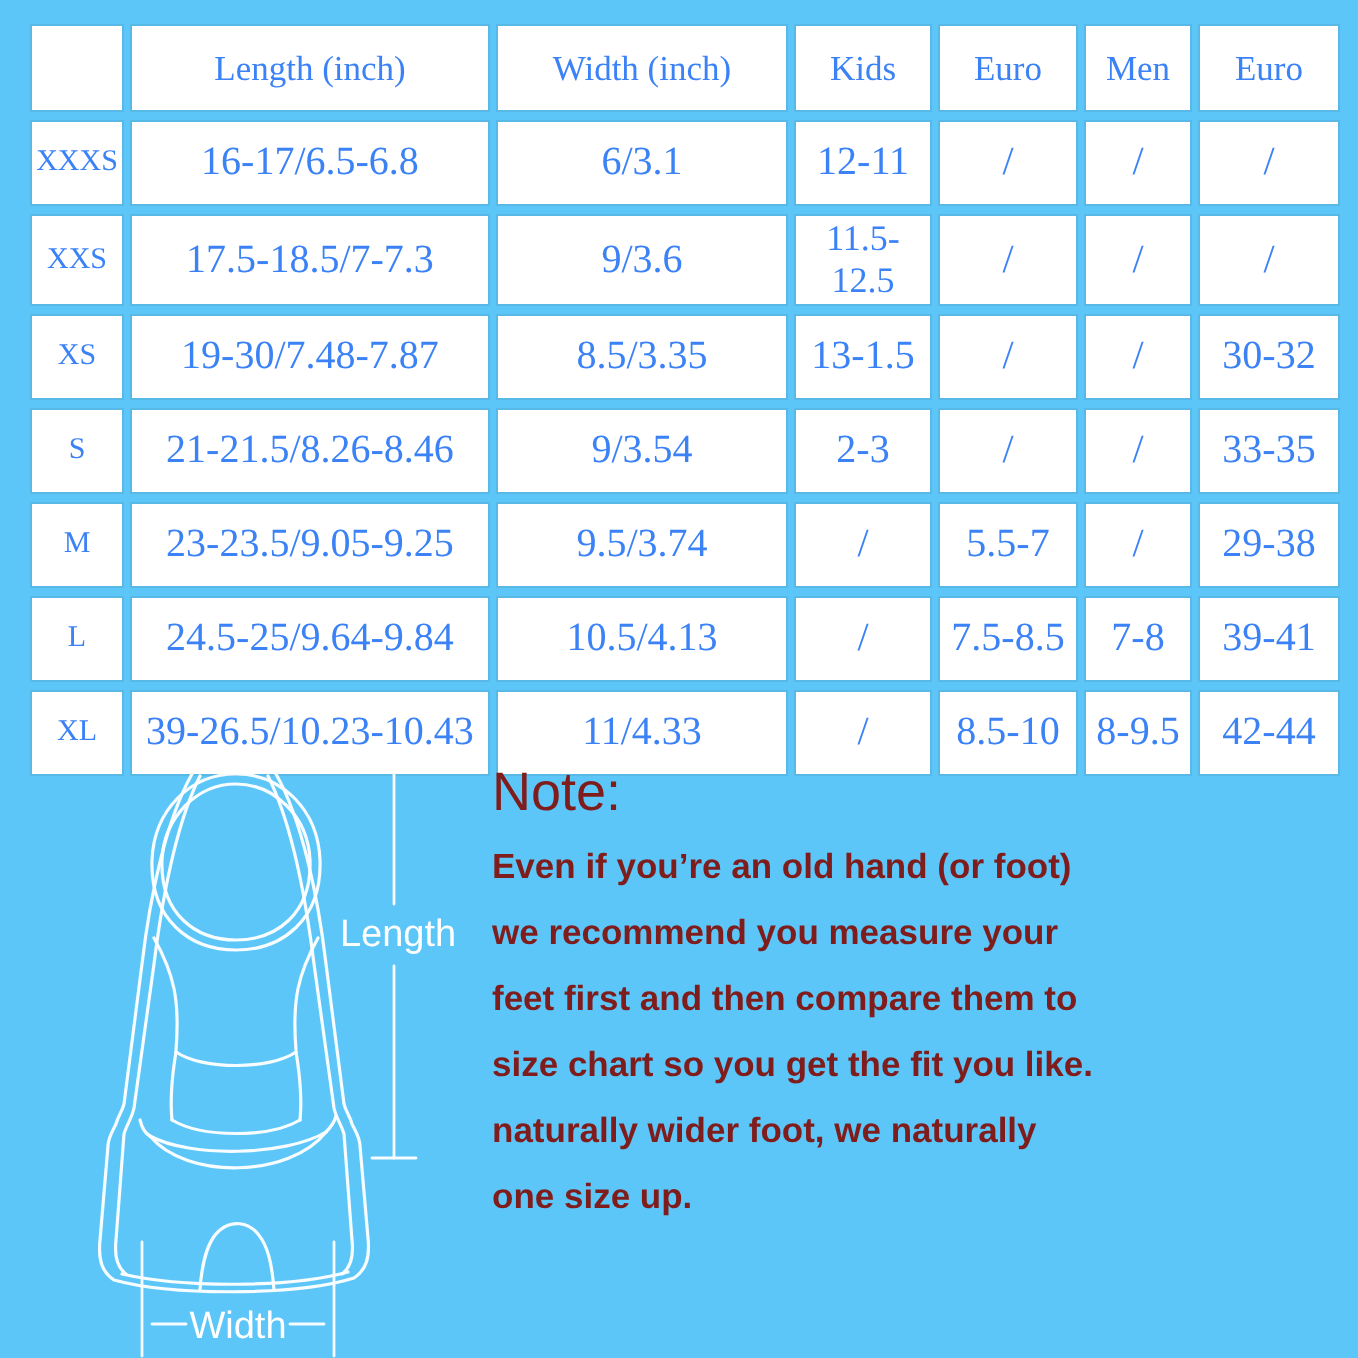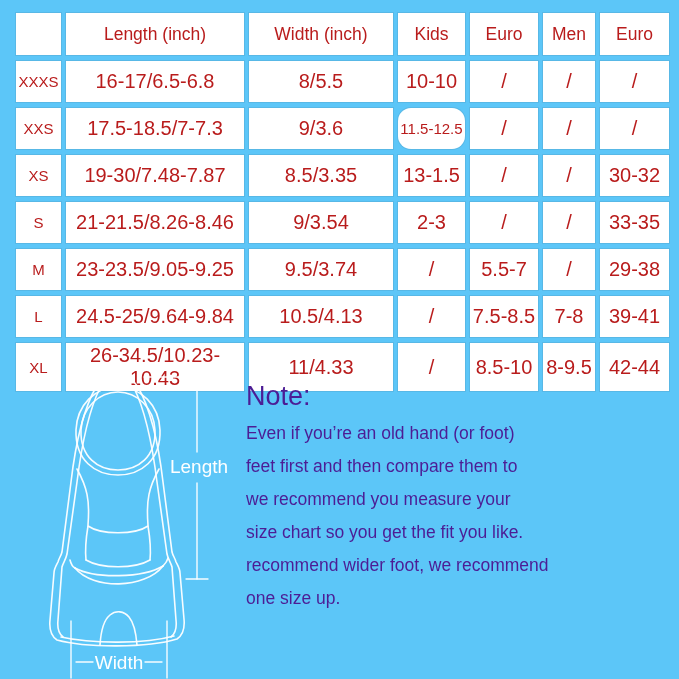--- a/index.html
+++ b/index.html
@@ -17,40 +17,41 @@
     position: absolute;
     left: 11px;
     top: 7px;
     border-collapse: separate;
     border-spacing: 5px 6px;
   }
   table.size-chart th, table.size-chart td {
     background: #ffffff;
     text-align: center;
     vertical-align: middle;
-    color: #b91c1c;
+    color: #3b82f6;
     box-shadow: 0 0 0 1px rgba(70,120,150,0.18);
+    font-family: Liberation Serif, serif;
   }
   table.size-chart th {
     height: 40px;
     font-weight: 400;
     font-size: 17.5px;
   }
   table.size-chart td {
     height: 39px;
     font-size: 20px;
   }
   table.size-chart th:nth-child(1), table.size-chart td:nth-child(1) { width: 43px; font-size: 15px; }
   table.size-chart th:nth-child(2), table.size-chart td:nth-child(2) { width: 176px; }
   table.size-chart th:nth-child(3), table.size-chart td:nth-child(3) { width: 142px; }
   table.size-chart th:nth-child(4), table.size-chart td:nth-child(4) { width: 65px; }
   table.size-chart th:nth-child(5), table.size-chart td:nth-child(5) { width: 66px; }
   table.size-chart th:nth-child(6), table.size-chart td:nth-child(6) { width: 50px; }
   table.size-chart th:nth-child(7), table.size-chart td:nth-child(7) { width: 67px; }
-  table.size-chart td.small { font-size: 15px; border-radius: 13px; }
+  table.size-chart td.small { font-size: 18px; }
 
   
   .fin-diagram {
     position: absolute;
     left: 0;
     top: 370px;
     width: 230px;
     height: 309px;
   }
   .fin-diagram path, .fin-diagram line {
@@ -68,32 +69,33 @@
     font-family: "Liberation Sans", sans-serif;
     font-size: 19px;
   }
 
   
   .note {
     position: absolute;
     left: 246px;
     top: 381px;
     width: 425px;
-    color: #4c1d95;
+    color: #7f1d1d;
   }
   .note-title {
     font-size: 27px;
     line-height: 31px;
     margin: 0 0 5px 0;
     font-weight: 400;
   }
   .note-line {
     font-size: 17.5px;
     line-height: 33px;
     white-space: nowrap;
+    font-weight: bold;
   }
 </style>
 </head>
 <body>
 
 <div class="page">
 
   <table class="size-chart">
     <thead>
         <tr>
@@ -103,22 +105,22 @@
           <th>Kids</th>
           <th>Euro</th>
           <th>Men</th>
           <th>Euro</th>
         </tr>
       </thead>
     <tbody>
         <tr>
           <td>XXXS</td>
           <td>16-17/6.5-6.8</td>
-          <td>8/5.5</td>
-          <td>10-10</td>
+          <td>6/3.1</td>
+          <td>12-11</td>
           <td>/</td>
           <td>/</td>
           <td>/</td>
         </tr>
         <tr>
           <td>XXS</td>
           <td>17.5-18.5/7-7.3</td>
           <td>9/3.6</td>
           <td class="small">11.5-12.5</td>
           <td>/</td>
@@ -156,21 +158,21 @@
           <td>L</td>
           <td>24.5-25/9.64-9.84</td>
           <td>10.5/4.13</td>
           <td>/</td>
           <td>7.5-8.5</td>
           <td>7-8</td>
           <td>39-41</td>
         </tr>
         <tr>
           <td>XL</td>
-          <td>26-34.5/10.23-10.43</td>
+          <td>39-26.5/10.23-10.43</td>
           <td>11/4.33</td>
           <td>/</td>
           <td>8.5-10</td>
           <td>8-9.5</td>
           <td>42-44</td>
         </tr>
       </tbody>
   </table>
 
   <svg class="fin-diagram" viewBox="0 0 230 309" width="230" height="309">
@@ -209,21 +211,21 @@
       <path class="measure" d="M 76 292 H 93"></path>
       <path class="measure" d="M 145 292 H 162"></path>
     </g>
     <text x="119" y="294" text-anchor="middle" dominant-baseline="middle">Width</text>
   </svg>
 
   <div class="note">
     <div class="note-title">Note:</div>
     <div>
         <div class="note-line">Even if you’re an old hand (or foot)</div>
+        <div class="note-line">we recommend you measure your</div>
         <div class="note-line">feet first and then compare them to</div>
-        <div class="note-line">we recommend you measure your</div>
         <div class="note-line">size chart so you get the fit you like.</div>
-        <div class="note-line">recommend wider foot, we recommend</div>
+        <div class="note-line">naturally wider foot, we naturally</div>
         <div class="note-line">one size up.</div>
       </div>
   </div>
 
 </div>
 
 </body></html>

